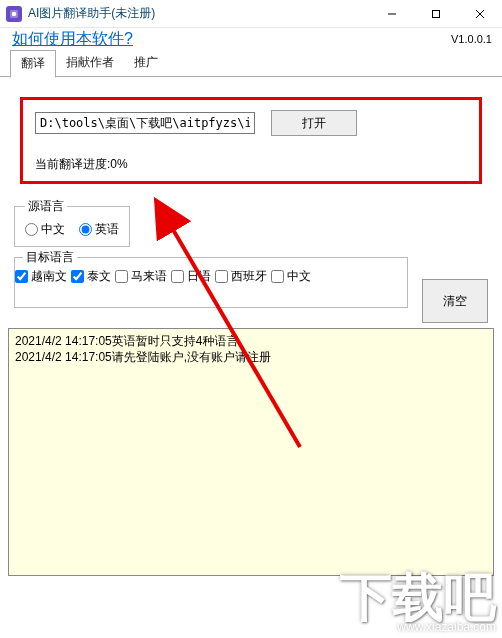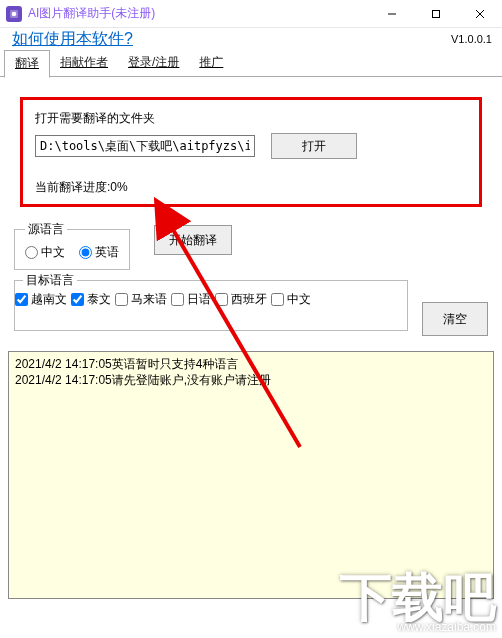--- a/index.html
+++ b/index.html
@@ -1,29 +1,29 @@
 <!DOCTYPE html>
 <html><head>
 <meta charset="utf-8">
 <style>
   * { box-sizing: border-box; margin: 0; padding: 0; }
   body { font-family: "Microsoft YaHei", "SimSun", sans-serif; font-size: 12px; background: #fff; width: 502px; height: 638px; position: relative; overflow: hidden; }
   
   .titlebar { height: 28px; background: #fff; display: flex; align-items: center; padding-left: 6px; border-bottom: 1px solid #e8e8e8; }
   .titlebar-icon { width: 16px; height: 16px; background: #6a4bc4; border-radius: 3px; display: flex; align-items: center; justify-content: center; margin-right: 6px; }
   .titlebar-icon svg { width: 10px; height: 10px; fill: #fff; }
-  .titlebar-text { flex: 1; font-size: 12px; color: #8b5cf6; }
+  .titlebar-text { flex: 1; font-size: 12px; color: #0c4a6e; }
   .win-btns { display: flex; }
   .win-btn { width: 44px; height: 28px; display: flex; align-items: center; justify-content: center; color: #000; }
   
   .topstrip { height: 22px; display: flex; align-items: center; justify-content: space-between; padding: 0 10px 0 12px; }
   .help-link { color: #0066cc; text-decoration: underline; font-size: 16px; }
   .version { font-size: 11px; color: #000; }
   
-  .tabs { display: flex; padding-left: 4px; text-decoration: underline; }
+  .tabs { display: flex; padding-left: 10px; }
   .tab { padding: 4px 10px 5px; font-size: 12px; color: #222; cursor: pointer; }
   .tab.active { background: #fff; border-top: 1px solid #aaa; border-left: 1px solid #aaa; border-right: 1px solid #aaa; border-bottom: 1px solid #fff; position: relative; z-index: 2; margin-bottom: -1px; }
   .tabline { border-top: 1px solid #aaa; margin-top: -1px; }
   
   .content { padding: 16px 14px 10px; position: relative; }
   
   .redbox { border: 3px solid #e60000; padding: 10px 12px 8px; margin: 4px 6px 14px 6px; background: #fff; }
   .redbox .label { font-size: 12px; margin-bottom: 6px; }
   .redbox .row { display: flex; align-items: center; gap: 16px; }
   .path-input { width: 220px; height: 22px; border: 1px solid #777; font-family: "SimSun", monospace; font-size: 12px; padding: 2px 4px; background: #fff; }
@@ -85,29 +85,27 @@
 </div>
 
 <div class="topstrip">
   <a href="#" class="help-link">如何使用本软件?</a>
   <span class="version">V1.0.0.1</span>
 </div>
 
 <div class="tabs" id="tabs">
     <div class="tab active">翻译</div>
     <div class="tab">捐献作者</div>
-    <div class="tab">登录/注册</div>
     <div class="tab">推广</div>
   </div>
 <div class="tabline"></div>
 
 <div class="content">
 
   <div class="redbox">
-    <div class="label">打开需要翻译的文件夹</div>
     <div class="row">
       <input class="path-input" type="text" value="D:\tools\桌面\下载吧\aitpfyzs\im" style="">
       <button class="btn">打开</button>
     </div>
     <div class="progress">
       <span>当前翻译进度:</span><span>0%</span>
     </div>
   </div>
 
   <div class="row2">
@@ -117,21 +115,20 @@
           <label>
             <input type="radio" name="src" style="">
             <span>中文</span>
           </label>
           <label>
             <input type="radio" name="src" checked="" style="">
             <span>英语</span>
           </label>
         </div>
     </fieldset>
-    <button class="btn" style="height:30px;padding:0 14px;margin-top:4px;">开始翻译</button>
   </div>
 
   <div class="targets-wrap">
     <fieldset class="targets" style="margin-right:80px;">
       <span class="lbl">目标语言</span>
       <div class="chkrow" id="tgt-row1">
           <label>
             <input type="checkbox" checked="" style="">
             <span>越南文</span>
           </label>
@@ -150,21 +147,21 @@
           <label>
             <input type="checkbox" style="">
             <span>西班牙</span>
           </label>
           <label>
             <input type="checkbox" style="">
             <span>中文</span>
           </label>
         </div>
     </fieldset>
-    <button class="btn" style="position:absolute;right:0;top:22px;height:34px;padding:0 20px;">清空</button>
+    <button class="btn" style="position:absolute;right:0;top:22px;height:44px;padding:0 20px;">清空</button>
   </div>
 
   <svg class="arrow-svg" viewBox="0 0 190 260">
     <defs>
         <marker id="ah" markerWidth="12" markerHeight="12" refX="3" refY="5" orient="auto">
           <path d="M0,0 L10,5 L0,10 Z" fill="#e60000"></path>
         </marker>
       </defs>
     <line x1="160" y1="250" x2="28" y2="24" stroke="#e60000" stroke-width="4" marker-end="url(#ah)"></line>
   </svg>

